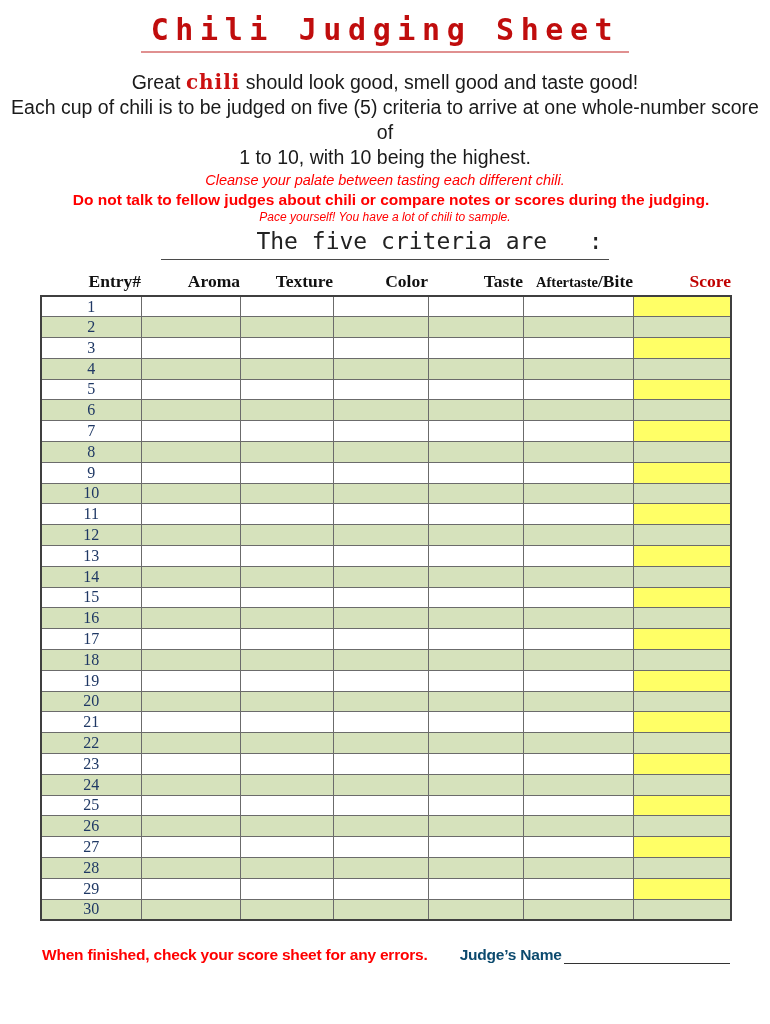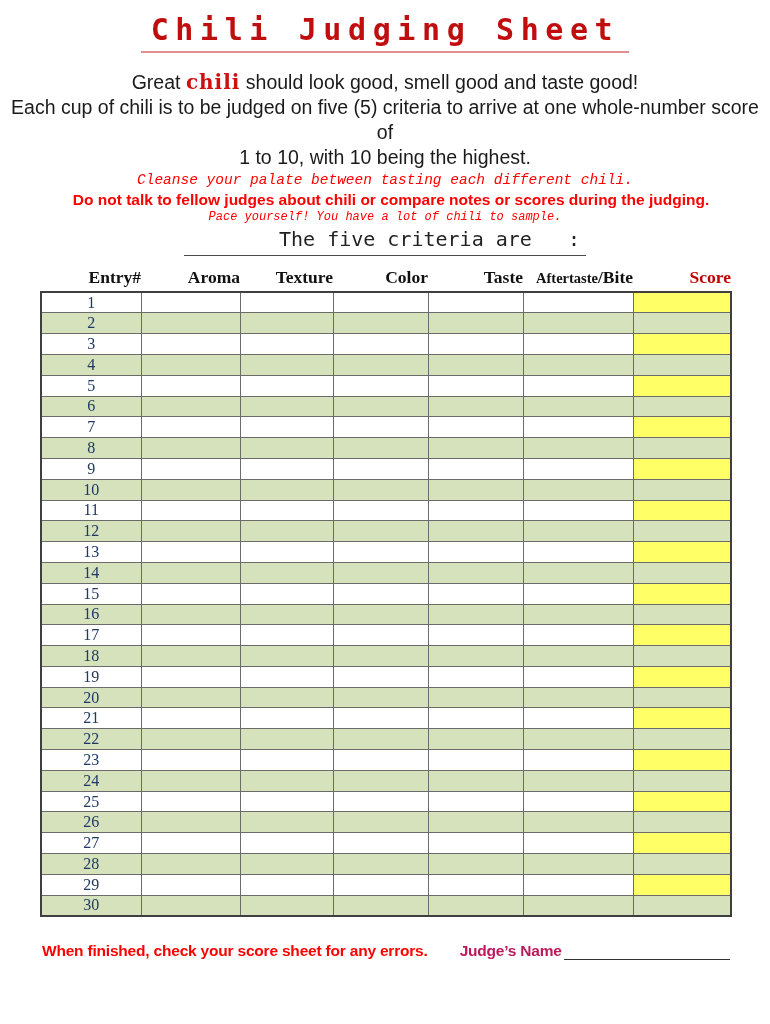--- a/index.html
+++ b/index.html
@@ -31,31 +31,31 @@
   .intro .big { font-size: 19.5px; color: #1a1a1a; }
   .chili-word {
     font-family: "DejaVu Serif", serif;
     font-weight: bold;
     color: #cc1111;
     letter-spacing: 1px;
     font-size: 20px;
   }
   .note-italic {
     color: #ff0000; font-style: italic; font-size: 14.5px;
-    margin-top: 1px; line-height: 1.25; font-family: Liberation Mono, monospace;
+    margin-top: 1px; line-height: 1.25;
   }
   .note-bold {
     color: #ff0000; font-weight: bold; font-size: 15.5px;
     margin-top: 1px; line-height: 1.25; padding-left: 12px;
   }
   .criteria-wrap { text-align: center; margin-top: 2px; }
   .criteria-line {
     display: inline-block;
     font-family: "DejaVu Sans Mono", monospace;
-    font-size: 20px;
+    font-size: 23px;
     color: #222222;
     white-space: pre;
     border-bottom: 1.5px solid #4a4a4a;
     padding: 0 6px 2px 95px;
   }
 
   
   .table-area { width: 690px; margin: 11px auto 0 auto; }
   table.judging {
     border-collapse: collapse;
@@ -100,21 +100,21 @@
     display: flex;
     align-items: flex-end;
     gap: 16px;
   }
   .footer .warning {
     color: #ff0000; font-weight: bold; font-size: 15.5px;
     letter-spacing: -0.2px; white-space: nowrap;
   }
   .footer .judge {
     margin-left: 16px;
-    font-weight: bold; font-size: 15.5px; color: #be185d;
+    font-weight: bold; font-size: 15.5px; color: #0c4a6e;
     letter-spacing: -0.2px; white-space: nowrap;
     display: flex; align-items: flex-end; flex: 1; text-align: center;
   }
   .judge-name-line {
     display: inline-block;
     flex: 1;
     border-bottom: 1.6px solid #333333;
     height: 14px;
     margin-left: 2px;
   }

